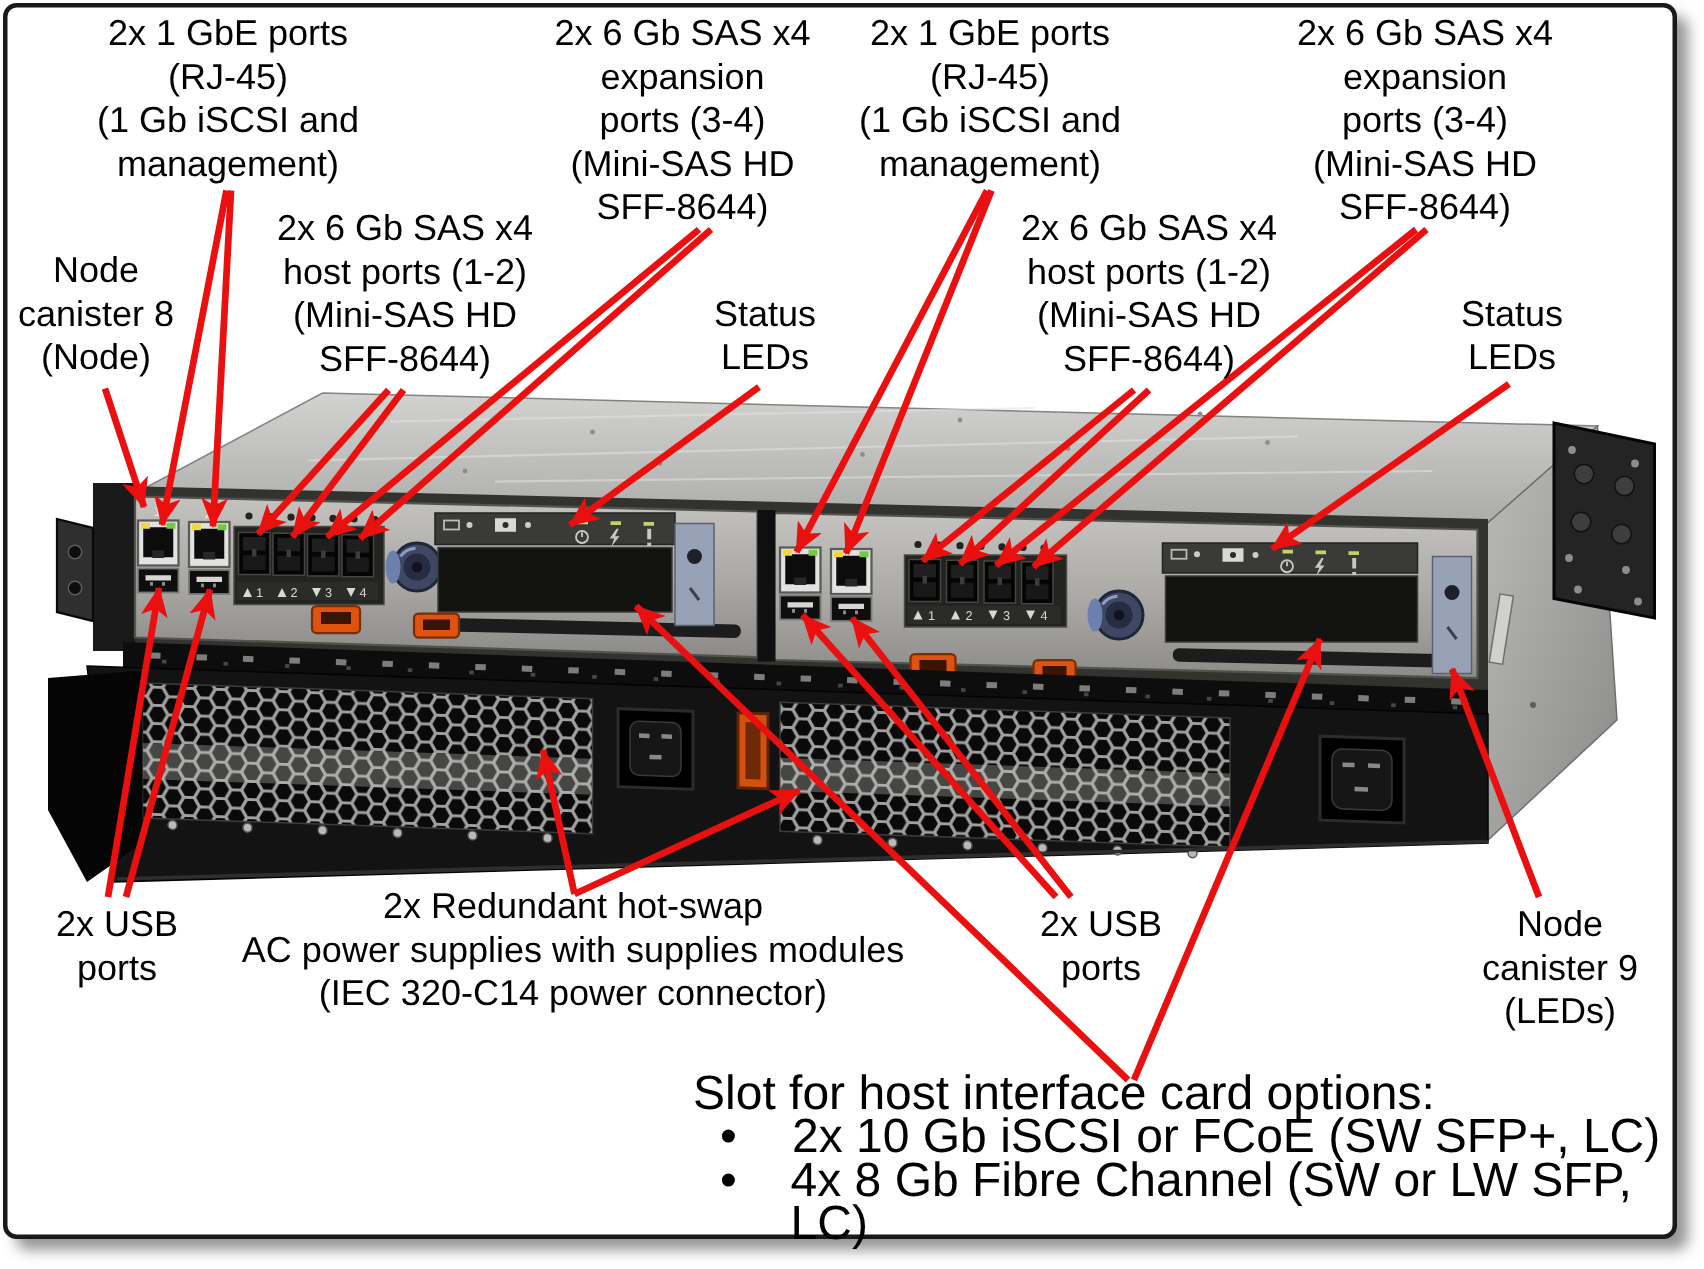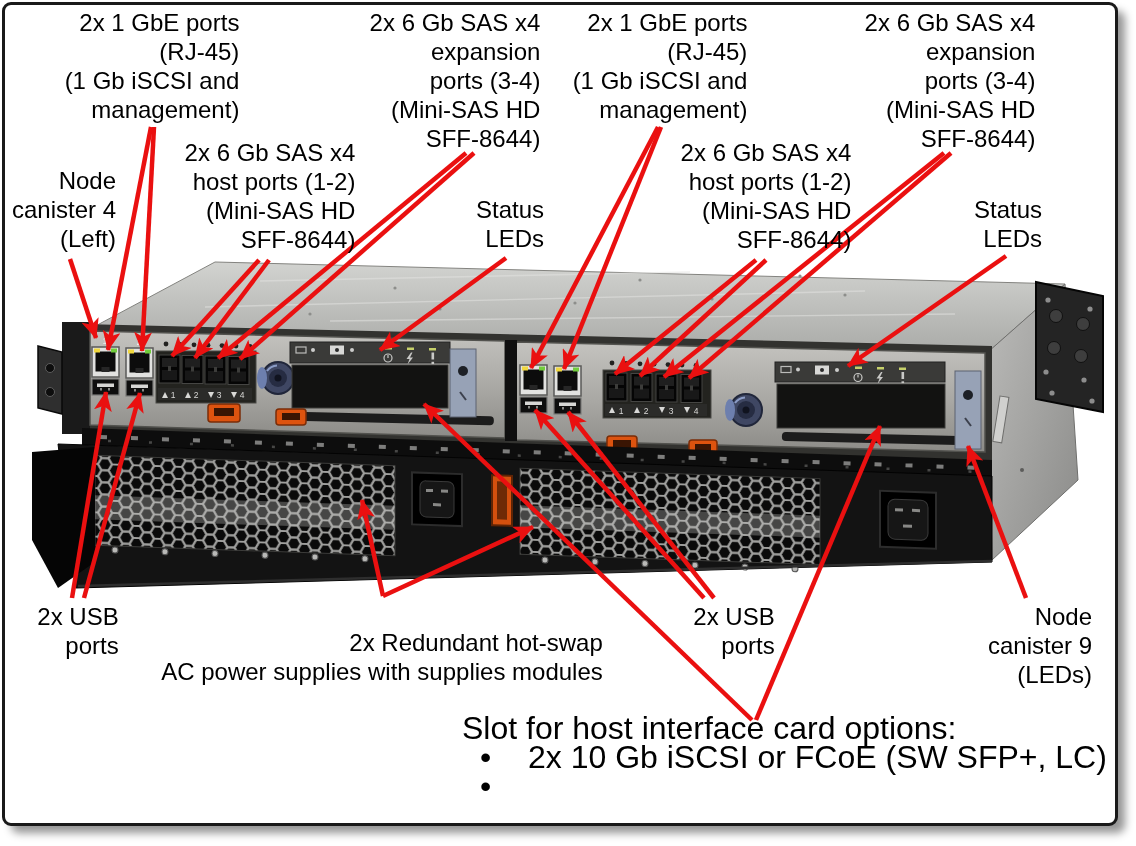--- a/index.html
+++ b/index.html
@@ -3,21 +3,21 @@
 <meta charset="utf-8">
 <style>
   html,body{margin:0;padding:0;background:#ffffff;}
   #stage{position:relative;width:1136px;height:846px;background:#ffffff;overflow:hidden;
          font-family:"Liberation Sans", sans-serif;color:#000;}
   #frame{position:absolute;left:2px;top:2px;width:1110px;height:818px;border:3px solid #191919;
          border-radius:9px;background:#ffffff;box-shadow:8px 8px 9px -1px rgba(0,0,0,0.42);}
   #art{position:absolute;left:0;top:0;}
   .lbl{position:absolute;transform:translateX(-50%);text-align:center;font-size:24px;
        line-height:29px;white-space:nowrap;}
-  .lbl div{white-space:nowrap;text-align:right;}
+  .lbl div{white-space:nowrap;}
   #hic-block{position:absolute;left:462px;top:714px;font-size:32px;line-height:29px;}
   .bul{display:flex;padding-left:18px;}
   .bul .b{display:inline-block;width:48px;}
 </style>
 </head>
 <body>
 
 <div id="stage">
   <div id="frame"></div>
 
@@ -355,22 +355,22 @@
   </div>
   <div class="lbl" style="left:950px;top:8px">
     <div>2x 6 Gb SAS x4</div>
     <div>expansion</div>
     <div>ports (3-4)</div>
     <div>(Mini-SAS HD</div>
     <div>SFF-8644)</div>
   </div>
   <div class="lbl" style="left:64px;top:166px">
     <div>Node</div>
-    <div>canister 4</div>
-    <div>(Left)</div>
+    <div>canister 8</div>
+    <div>(Node)</div>
   </div>
   <div class="lbl" style="left:270px;top:138px">
     <div>2x 6 Gb SAS x4</div>
     <div>host ports (1-2)</div>
     <div>(Mini-SAS HD</div>
     <div>SFF-8644)</div>
   </div>
   <div class="lbl" style="left:510px;top:195px">
     <div>Status</div>
     <div>LEDs</div>
@@ -382,36 +382,38 @@
     <div>SFF-8644)</div>
   </div>
   <div class="lbl" style="left:1008px;top:195px">
     <div>Status</div>
     <div>LEDs</div>
   </div>
   <div class="lbl" style="left:78px;top:602px">
     <div>2x USB</div>
     <div>ports</div>
   </div>
-  <div class="lbl" style="left:382px;top:628px">
+  <div class="lbl" style="left:382px;top:590px">
     <div>2x Redundant hot-swap</div>
     <div>AC power supplies with supplies modules</div>
+    <div>(IEC 320-C14 power connector)</div>
   </div>
   <div class="lbl" style="left:734px;top:602px">
     <div>2x USB</div>
     <div>ports</div>
   </div>
   <div class="lbl" style="left:1040px;top:602px">
     <div>Node</div>
     <div>canister 9</div>
     <div>(LEDs)</div>
   </div>
   <div id="hic-block">
     <div>Slot for host interface card options:</div>
     <div class="bul">
       <span class="b">•</span>
       <span>2x 10 Gb iSCSI or FCoE (SW SFP+, LC)</span>
     </div>
     <div class="bul">
       <span class="b">•</span>
+      <span>4x 8 Gb Fibre Channel (SW or LW SFP, LC)</span>
     </div>
   </div>
 </div>
 
 </body></html>

